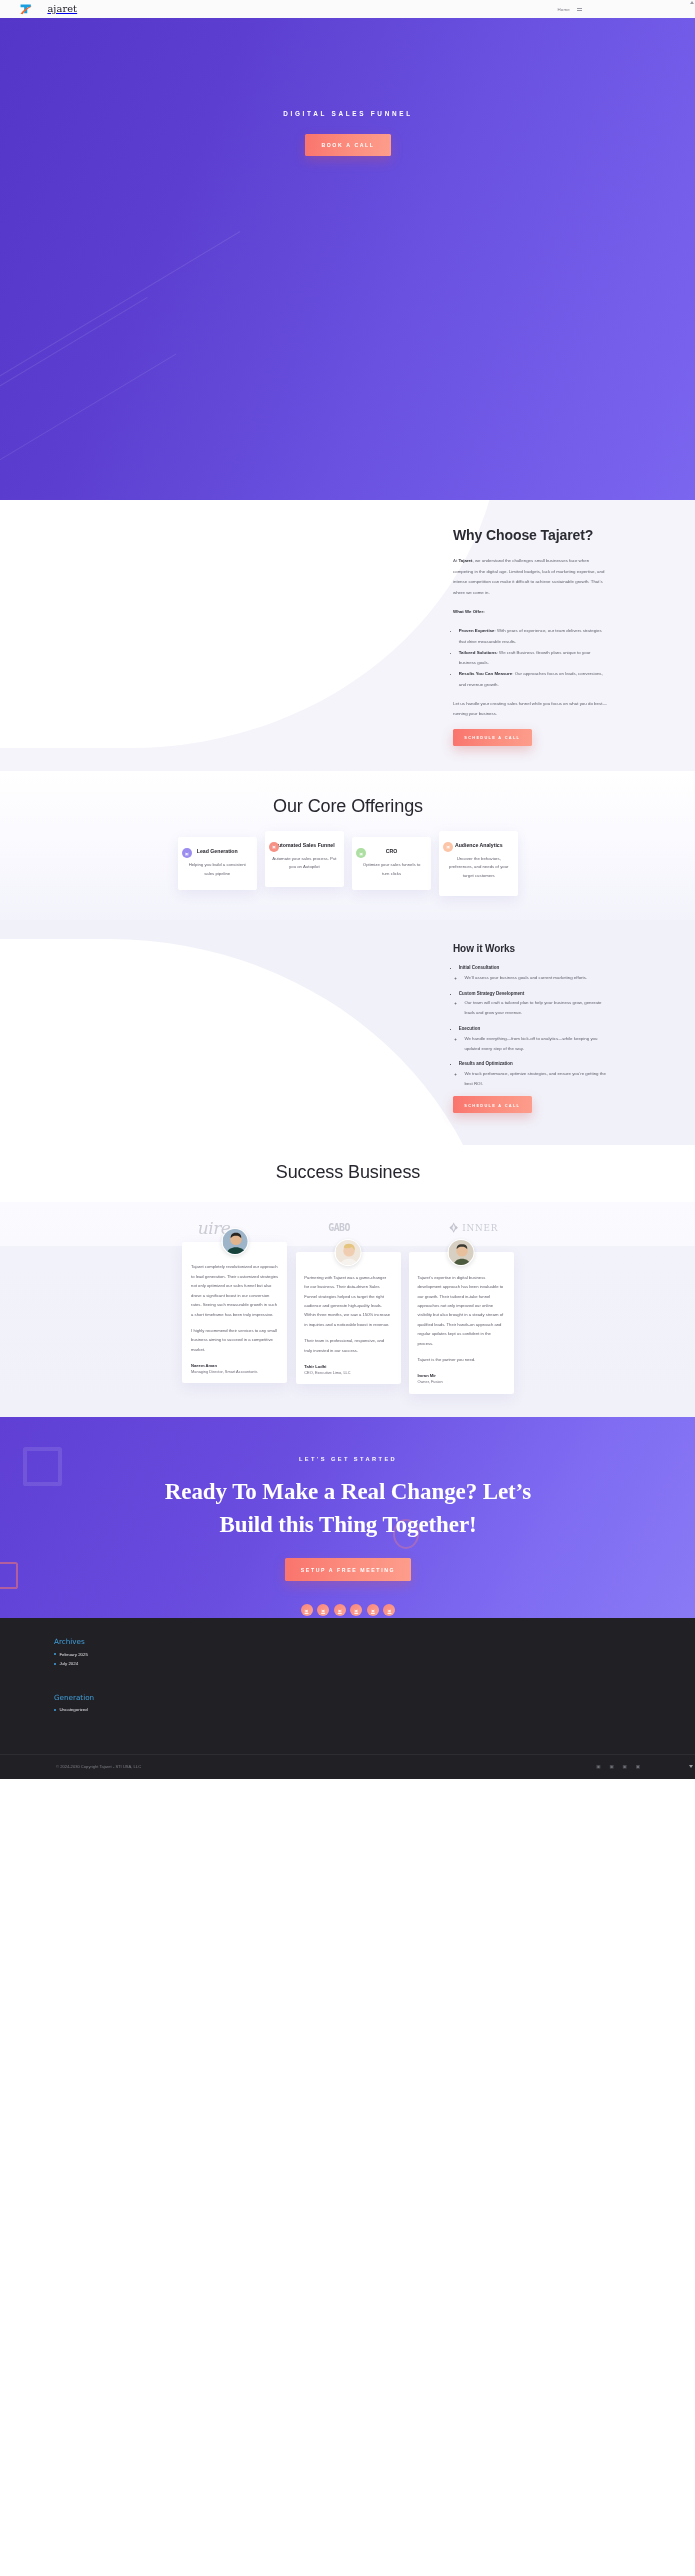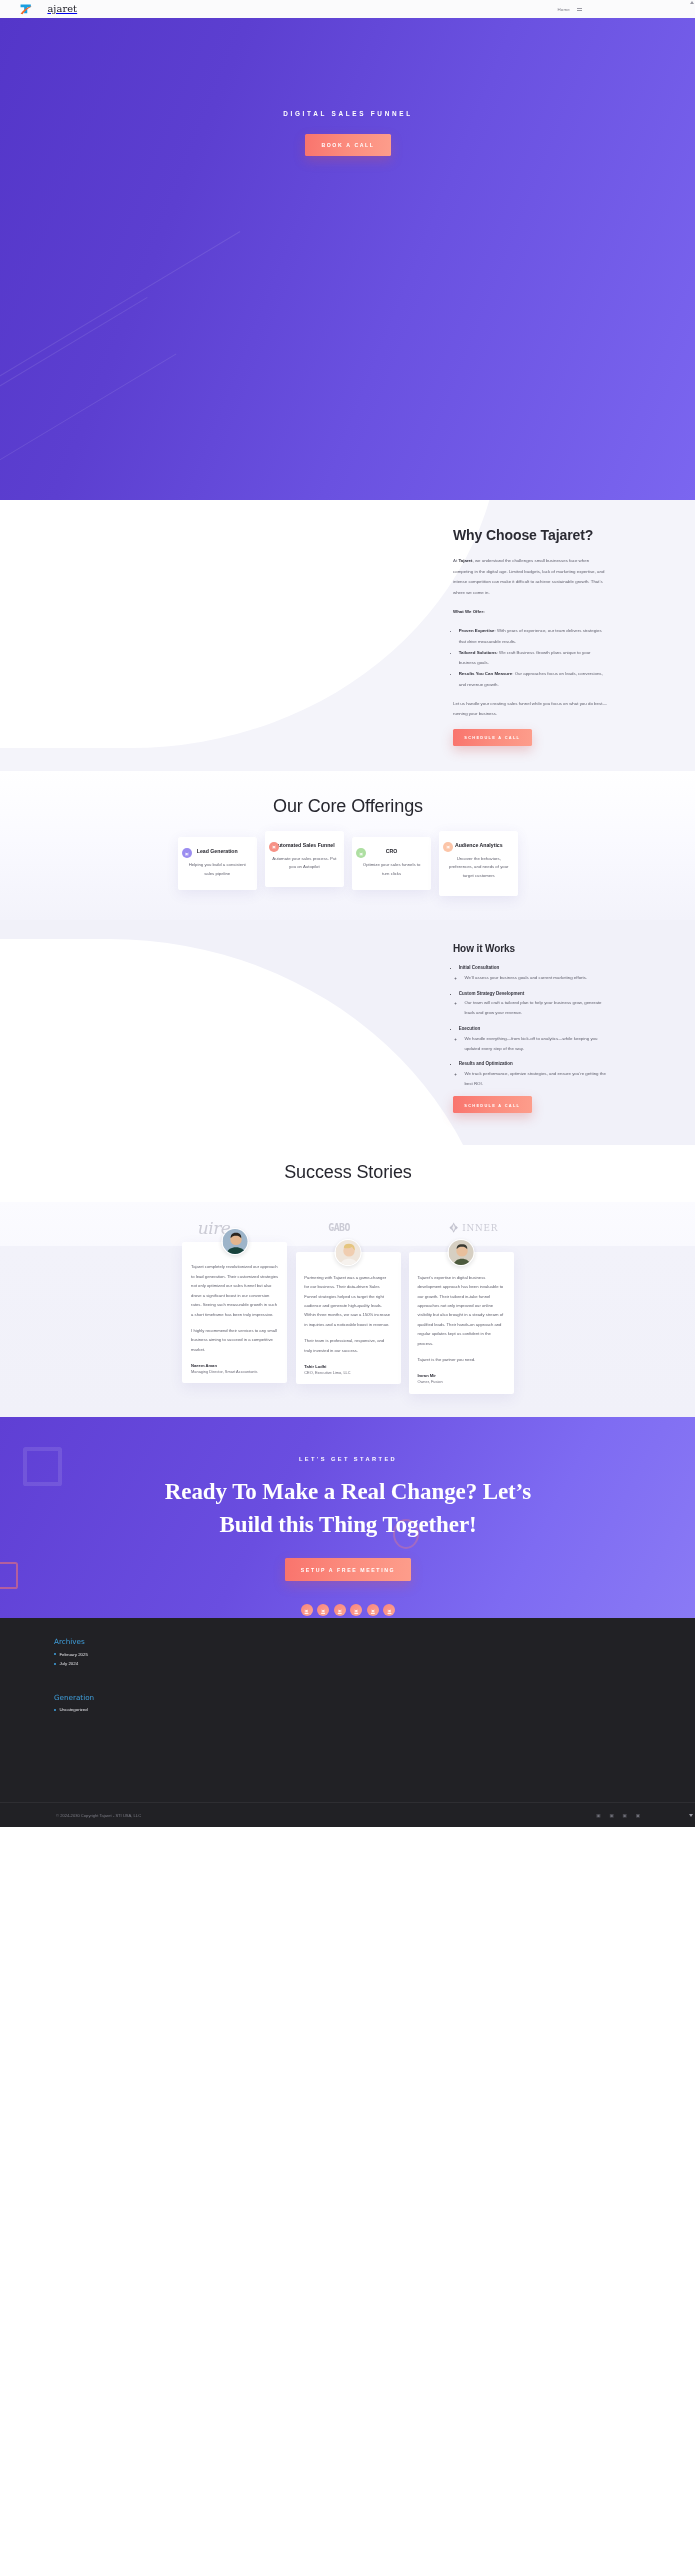--- a/index.html
+++ b/index.html
@@ -315,21 +315,20 @@
   }
 
   
   .footer {
     background: #212125;
     padding: 19.6px 0 0;
   }
   .footer-cols {
     display: flex; padding: 0 54px; gap: 36px;
     min-height: 103px;
-    flex-direction: column;
   }
   .footer-col { width: 118px; }
   .footer-col h4 {
     font-family: "DejaVu Sans", sans-serif;
     font-size: 7.2px; font-weight: 400; color: #3f9fdc;
     margin-bottom: 5.7px;
   }
   .footer-col ul { list-style: none; }
   .footer-col li { margin-bottom: 4.6px; display: flex; align-items: center; gap: 3.6px; }
   .footer-col li .dot {
@@ -468,21 +467,21 @@
         </li>
       </ul>
       <div class="how-cta">
         <button class="btn-pill small">SCHEDULE A CALL</button>
       </div>
     </div>
   </div>
 </section>
 
 <section class="success">
-  <h2 class="sec-title">Success Stories</h2>
+  <h2 class="sec-title">Success Business</h2>
 
   <div class="brandbar">
     <div class="brand-row">
       <span class="brand brand-uire">uire</span>
       <span class="brand brand-gabo">GABO</span>
       <span class="brand">
         <svg class="diamond-ic" viewBox="0 0 24 24">
           <polygon points="12,1 18,12 12,23 6,12" fill="#b9b9c6"></polygon>
           <polygon points="12,5 15,12 12,19 9,12" fill="#f2f2f7"></polygon>
           <polygon points="3,12 8,7 8,17" fill="#b9b9c6"></polygon>

